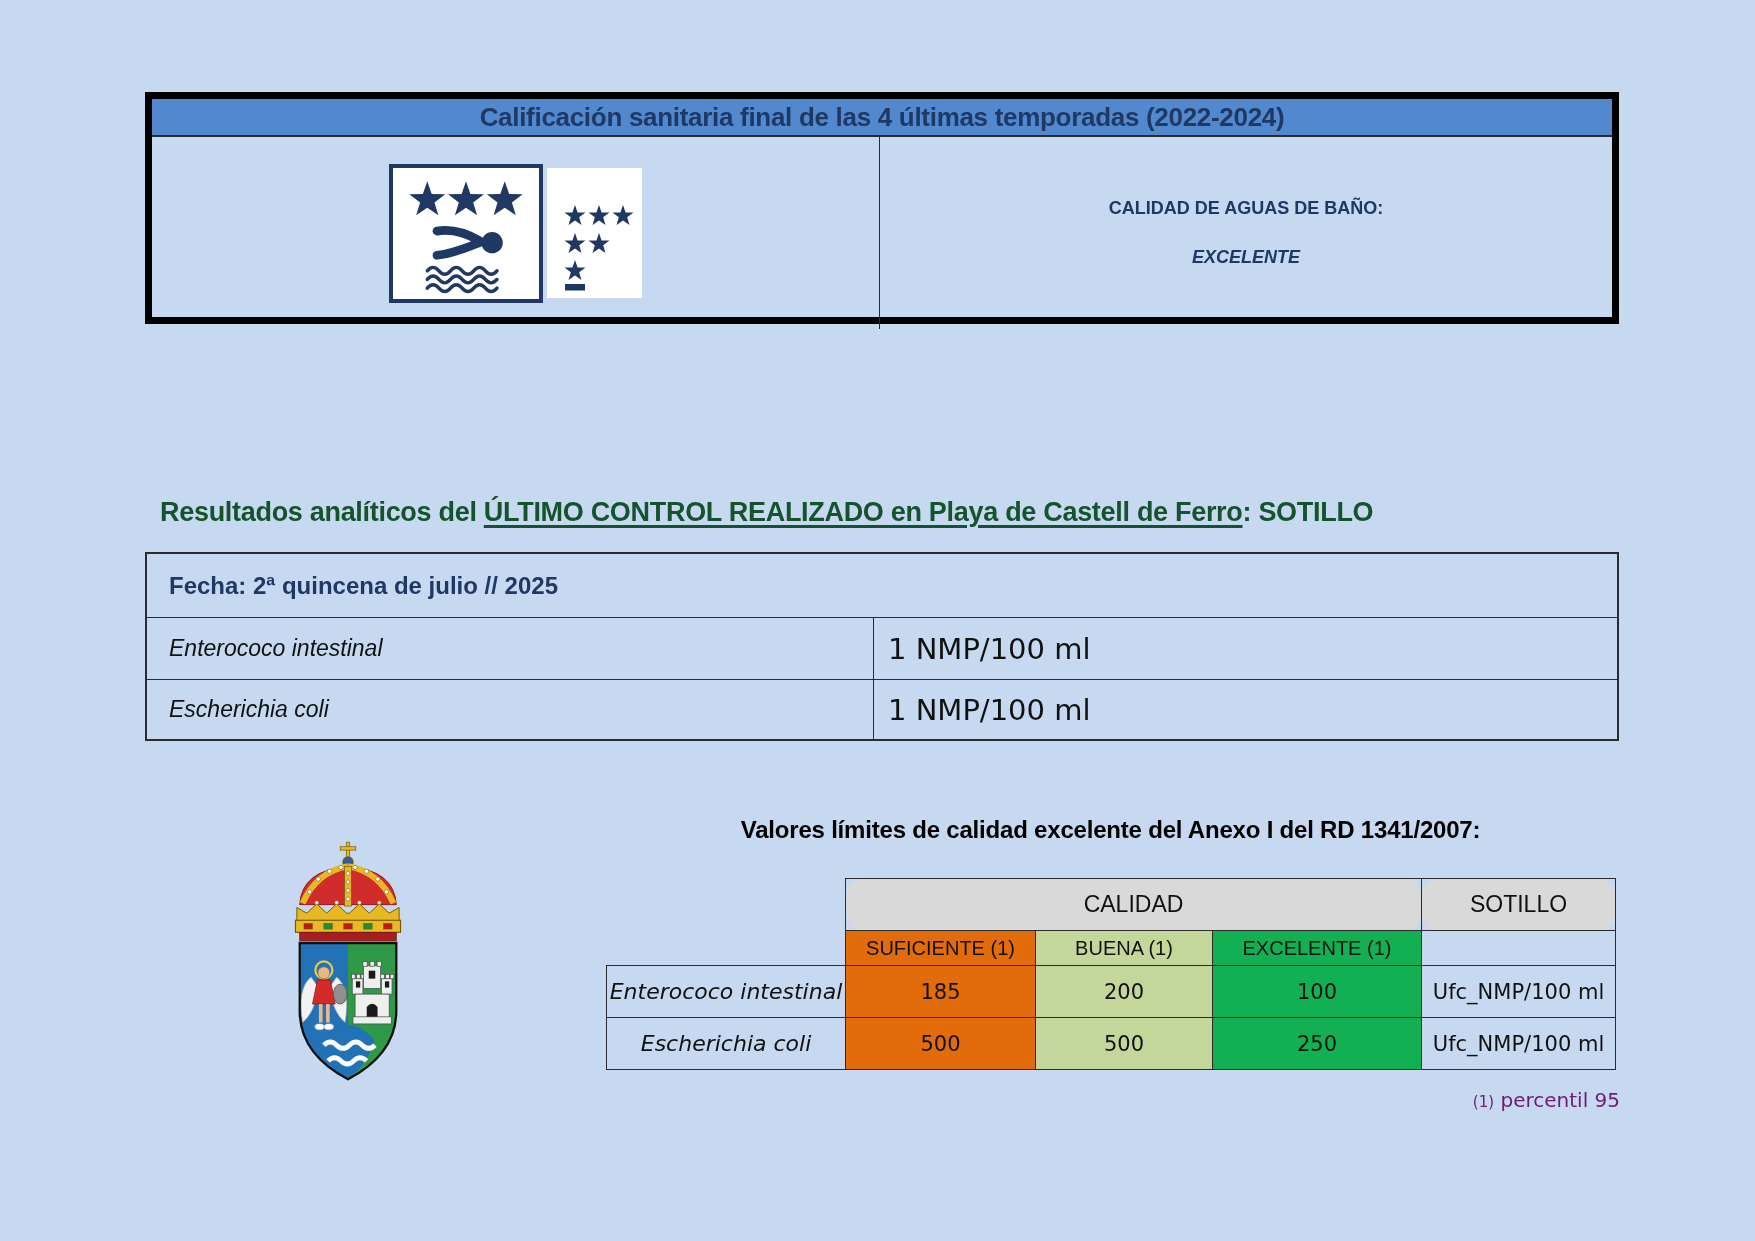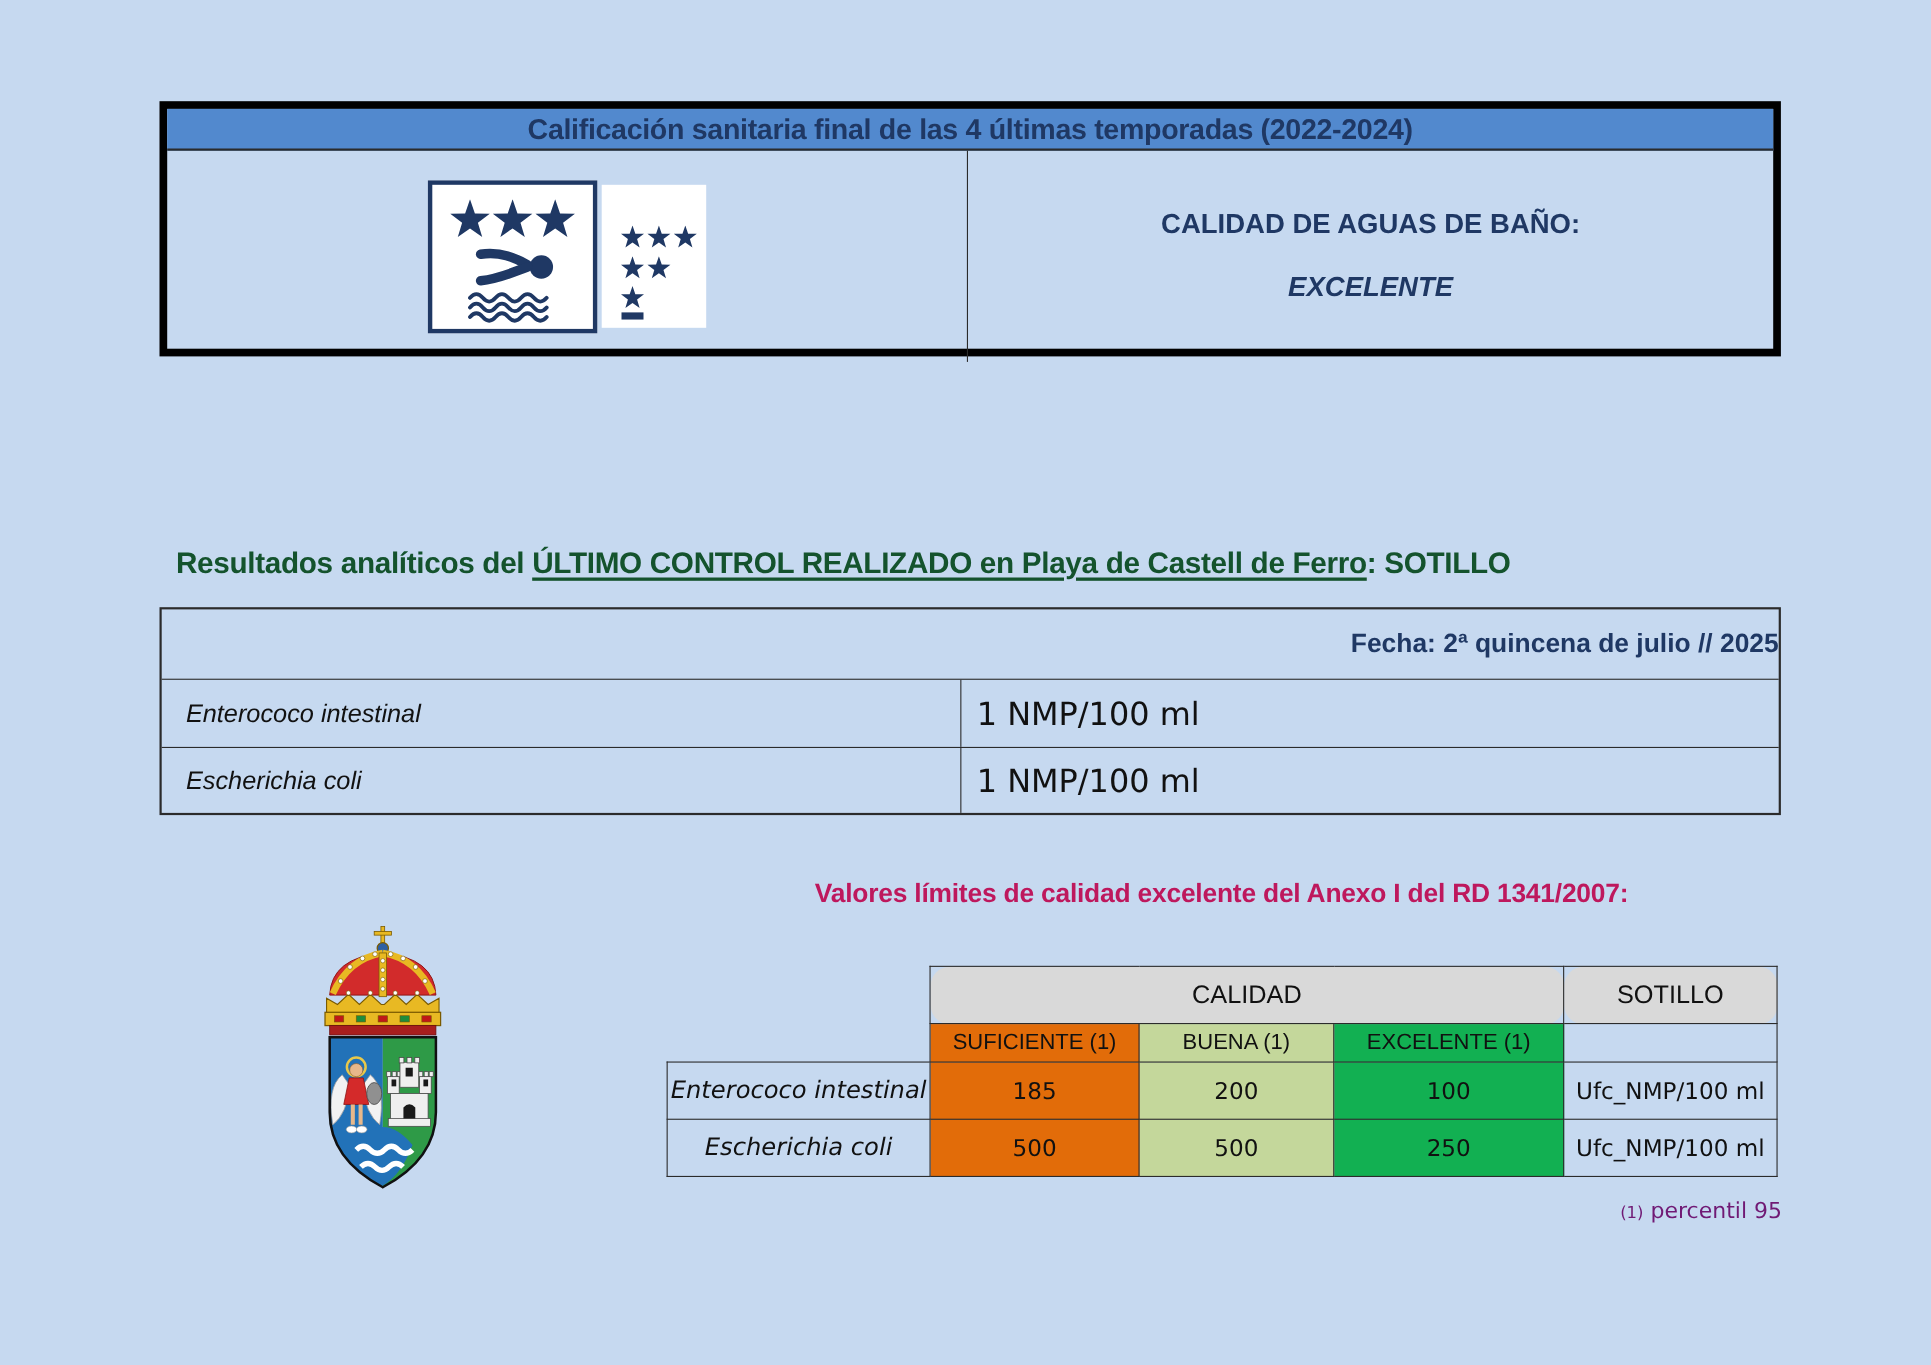--- a/index.html
+++ b/index.html
@@ -12,45 +12,45 @@
   .abs{position:absolute;box-sizing:border-box;}
 
   
   .rating-table{left:145px;top:92px;width:1474px;height:232px;border:7px solid #000000;background:#C6D9F0;}
   .rating-header{height:36px;background:#5289CE;border-bottom:2px solid #2b2b2b;
     display:flex;align-items:center;justify-content:center;
     color:#1F3864;font-weight:bold;font-size:26px;letter-spacing:-0.3px;}
   .rating-body{display:flex;height:192px;}
   .rating-cell-left{width:727px;border-right:1px solid #2b2b2b;display:flex;align-items:center;justify-content:center;gap:4px;}
   .rating-cell-right{flex:1;display:flex;flex-direction:column;align-items:center;justify-content:center;gap:28px;
-    color:#1F3864;font-weight:bold;font-size:25px;}
+    color:#1F3864;font-weight:bold;font-size:18px;}
   .rating-cell-right .quality-value{font-style:italic;}
   .logo-box1{width:146px;height:131px;background:#fff;border:4px solid #1F3864;display:flex;align-items:center;justify-content:center;}
   .logo-box2{width:95px;height:130px;background:#fff;display:flex;align-items:center;justify-content:center;}
 
   
   .results-title{left:160px;top:497px;width:1460px;
     color:#14532d;font-weight:bold;font-size:27px;letter-spacing:-0.3px;}
   .results-title .u{text-decoration:underline;text-decoration-thickness:2.5px;text-underline-offset:4px;}
 
   
   .analytics-table{left:145px;top:552px;width:1474px;height:189px;border:2px solid #2b2b2b;}
-  .an-row{display:flex;box-sizing:border-box;justify-content:flex-end;}
+  .an-row{display:flex;box-sizing:border-box;}
   .an-row1{height:64px;border-bottom:1px solid #2b2b2b;align-items:center;
     color:#1F3864;font-weight:bold;font-size:24px;padding-left:22px;}
   .an-row2{height:62px;border-bottom:1px solid #2b2b2b;}
   .an-row3{height:59px;}
   .an-param{width:727px;border-right:1px solid #2b2b2b;display:flex;align-items:center;padding-left:22px;
     font-style:italic;font-size:23px;color:#111;box-sizing:border-box;}
   .an-value{flex:1;display:flex;align-items:center;padding-left:14px;
     font-family:"DejaVu Sans",sans-serif;font-size:29px;color:#111;}
 
   
-  .limits-title{left:606px;top:799px;width:1009px;text-align:center;
-    color:#be185d;font-weight:bold;font-size:24px;letter-spacing:-0.2px;}
+  .limits-title{left:606px;top:816px;width:1009px;text-align:center;
+    color:#000000;font-weight:bold;font-size:24px;letter-spacing:-0.2px;}
   .limits-wrap{left:606px;top:878px;width:1009px;}
   table.limits{border-collapse:collapse;table-layout:fixed;width:1009px;
     font-family:"DejaVu Sans",sans-serif;font-size:21px;color:#111;}
   table.limits td{border:1px solid #2b2b2b;text-align:center;vertical-align:middle;padding:0;}
   table.limits td.blank{border:none;background:transparent;}
   .row-head td{height:51px;font-size:23px;font-family:"Liberation Sans",sans-serif;}
   .row-sub td{height:34px;font-size:20px;font-family:"Liberation Sans",sans-serif;}
   .row-data td{height:51px;}
   td.gray{background:#D9D9D9;border-radius:17px;}
   td.suf{background:#E26C09;}

